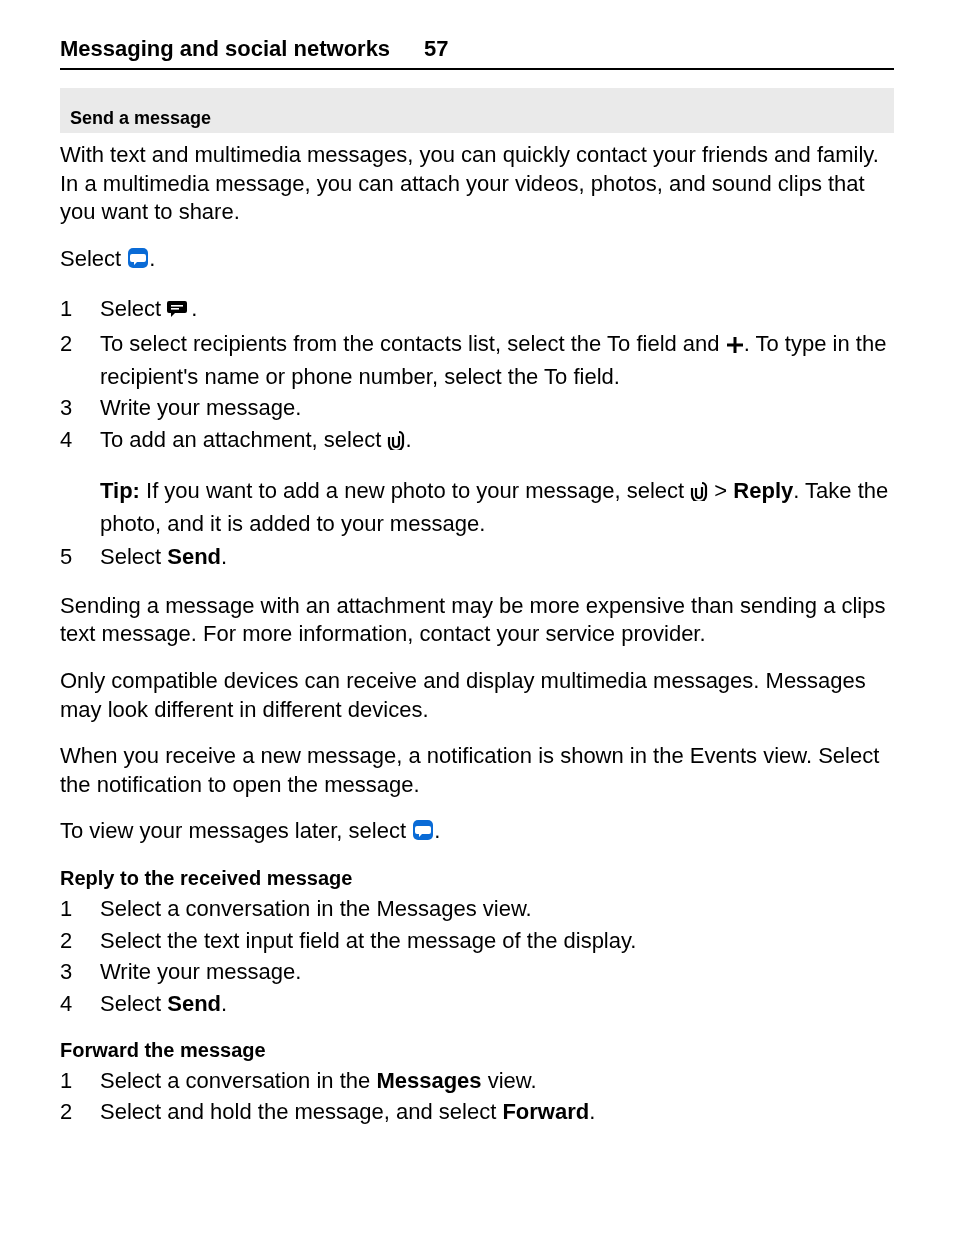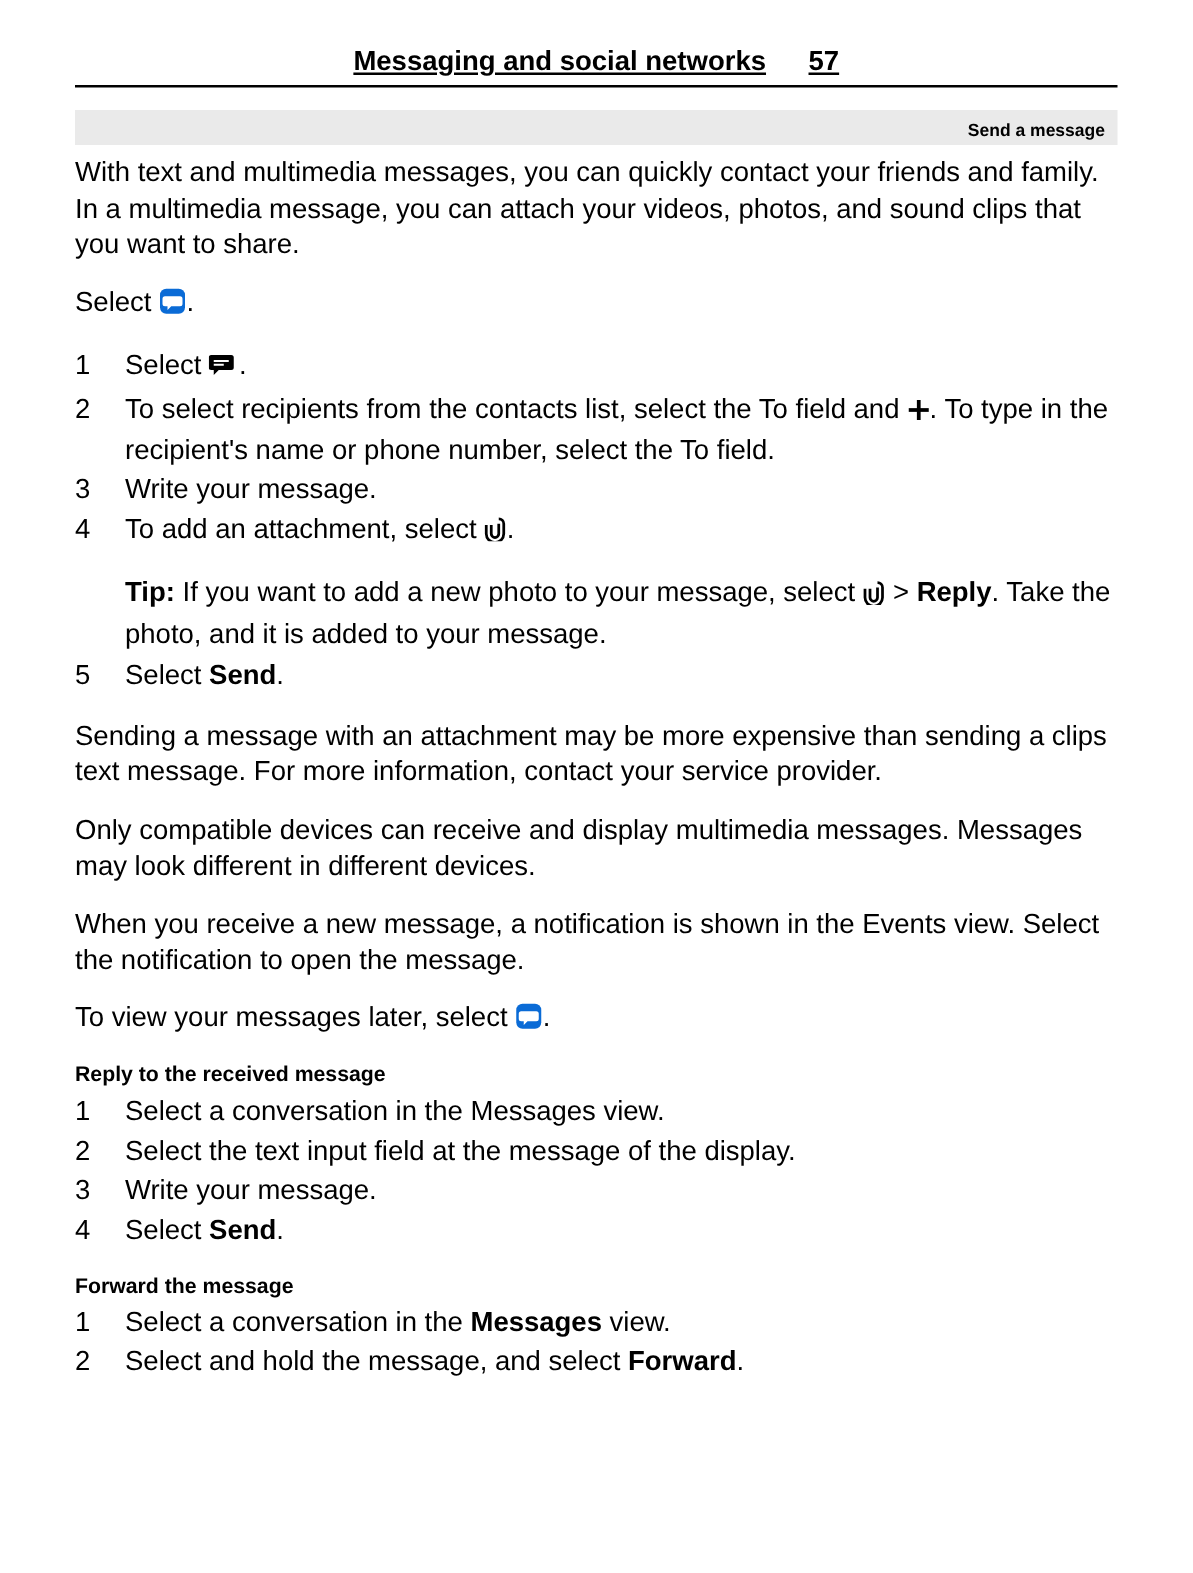--- a/index.html
+++ b/index.html
@@ -11,43 +11,41 @@
   }
   .page {
     width: 954px;
     min-height: 1258px;
     position: relative;
     box-sizing: border-box;
     padding: 36px 60px 60px 60px;
   }
   .header {
     display: flex;
-    justify-content: center;
+    justify-content: flex-start;
     align-items: baseline;
     border-bottom: 2px solid #000;
     padding-bottom: 6px;
     margin-bottom: 18px;
-    text-decoration: underline;
   }
   .header-title {
     font-weight: 700;
     font-size: 22px;
   }
   .header-page {
     font-weight: 700;
     font-size: 22px;
     margin-left: 34px;
   }
   .section-heading {
     background: #eaeaea;
     font-weight: 700;
-    font-size: 14px;
-    padding: 8px 10px 4px 10px;
+    font-size: 18px;
+    padding: 20px 10px 4px 10px;
     margin: 10px 0 8px 0;
-    text-align: right;
   }
   .body-text {
     font-size: 22px;
     line-height: 1.3;
     margin: 6px 0 18px 0;
   }
   .inline-line {
     font-size: 22px;
     line-height: 1.3;
     margin: 6px 0 18px 0;
@@ -71,21 +69,21 @@
     position: absolute;
     left: 0;
     top: 0;
     font-size: 22px;
   }
   .tip-block {
     margin: 18px 0 4px 0;
   }
   .sub-heading {
     font-weight: 700;
-    font-size: 17px;
+    font-size: 20px;
     margin: 18px 0 4px 0;
   }
   .icon {
     display: inline-block;
     vertical-align: -3px;
   }
   .nowrap { white-space: nowrap; }
 </style>
 </head>
 <body>

